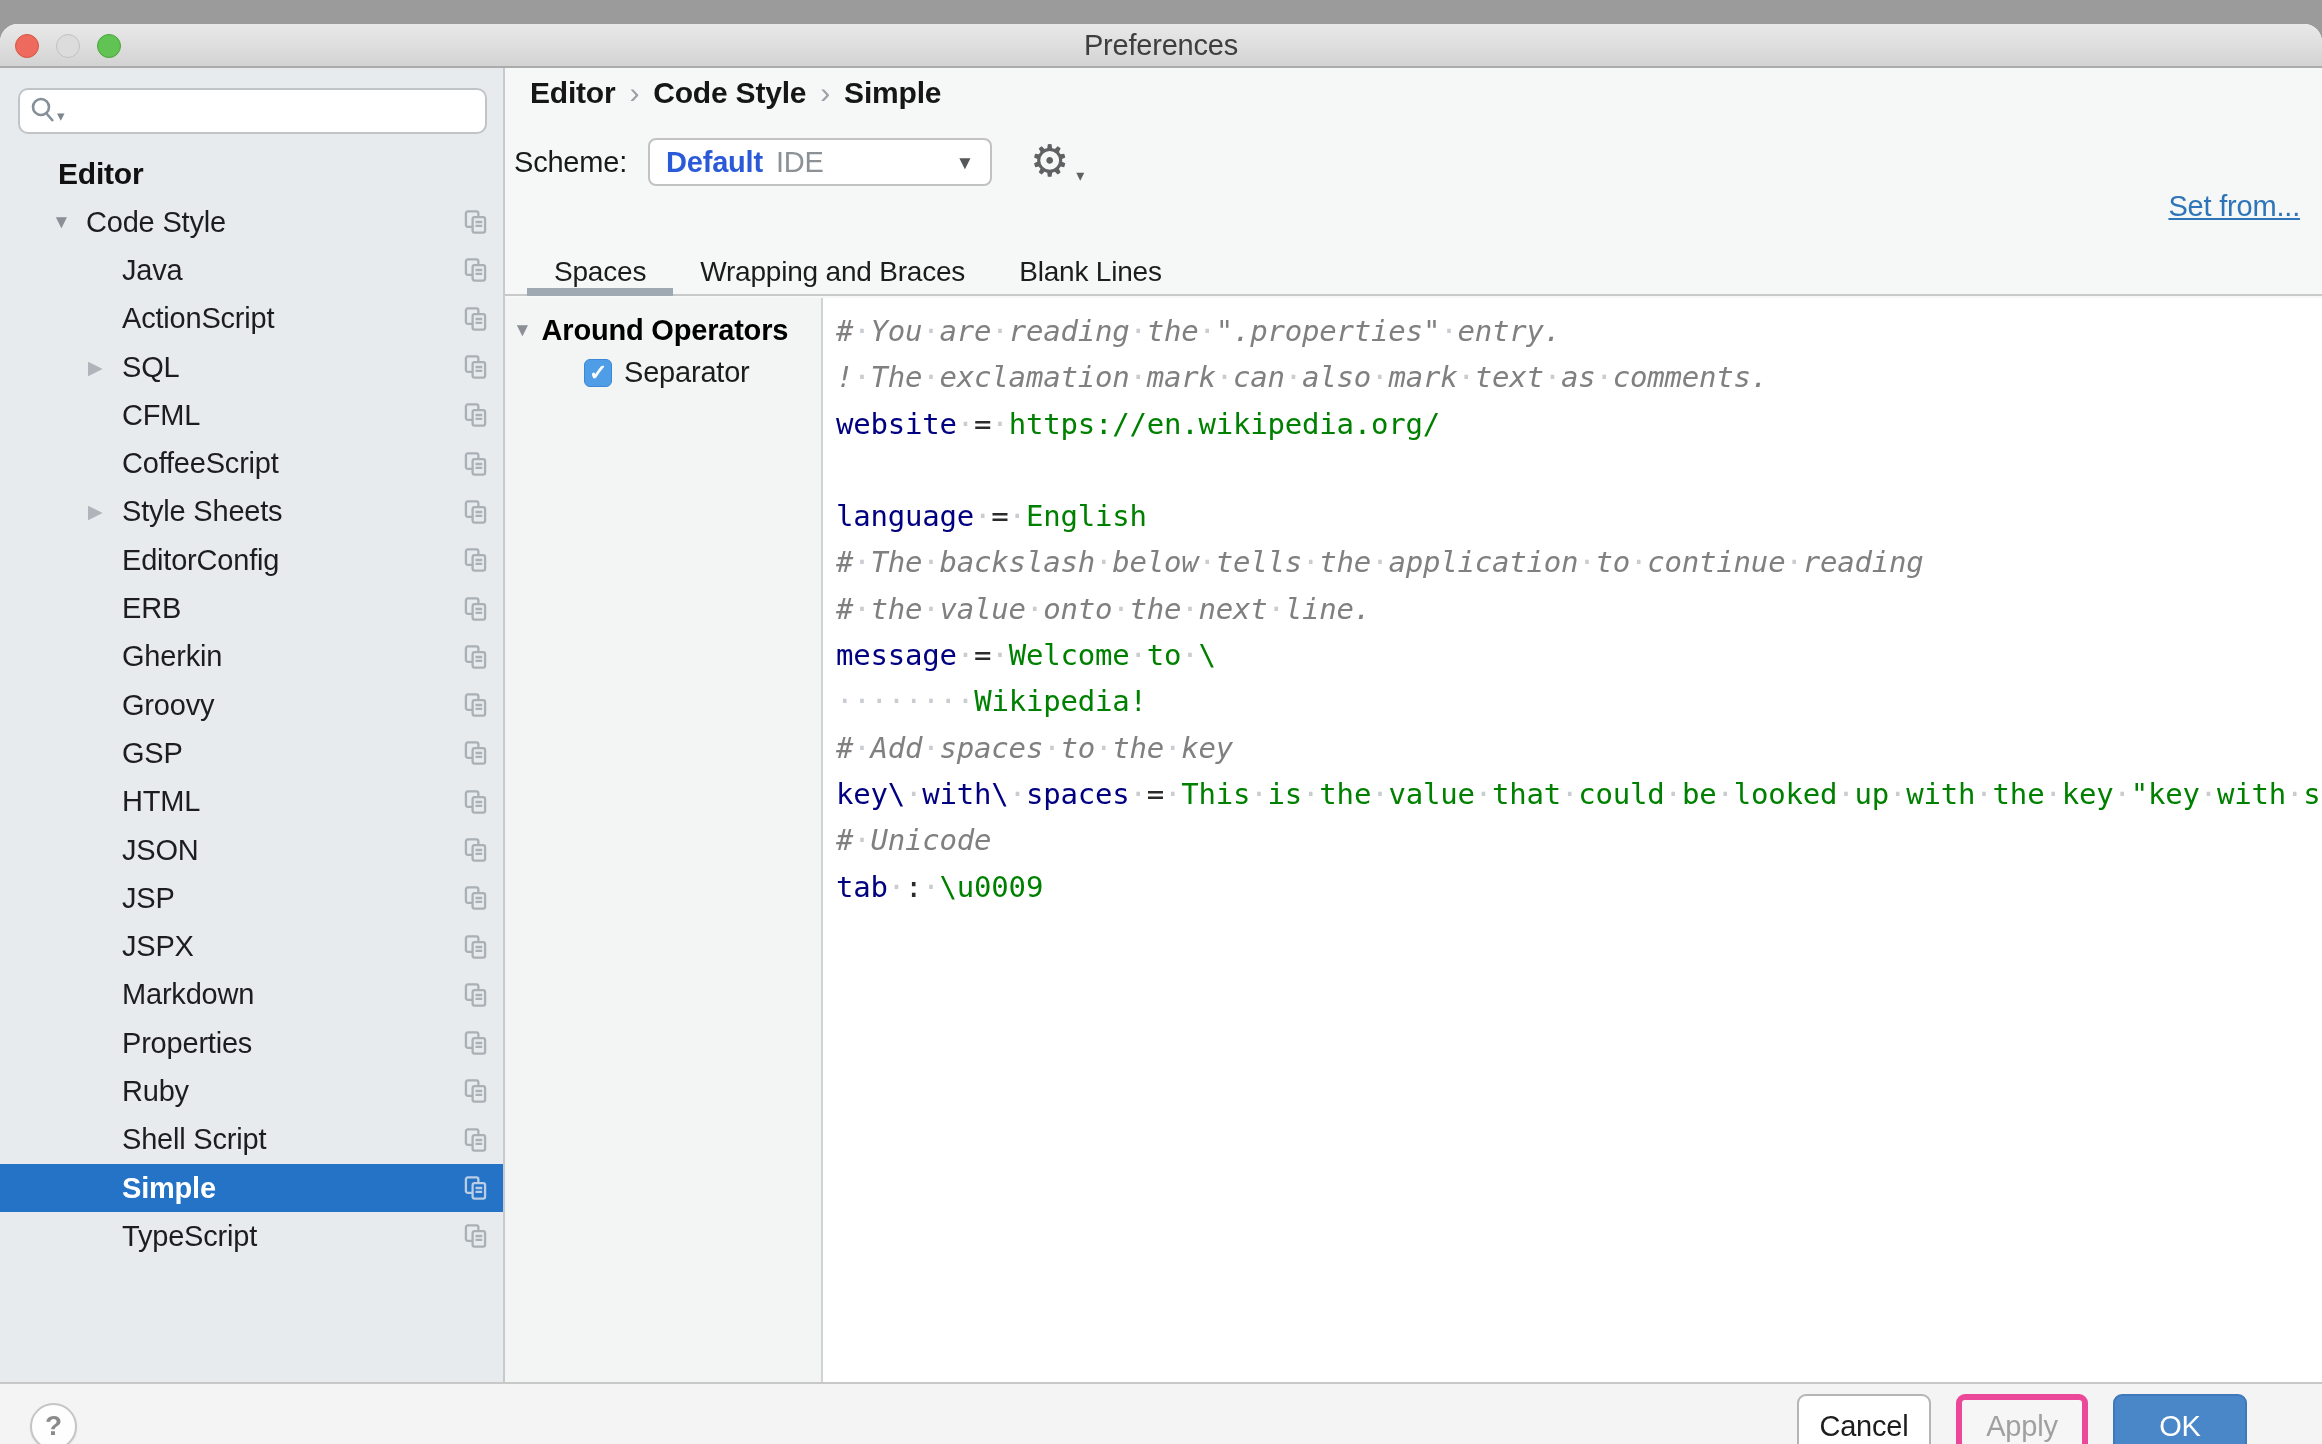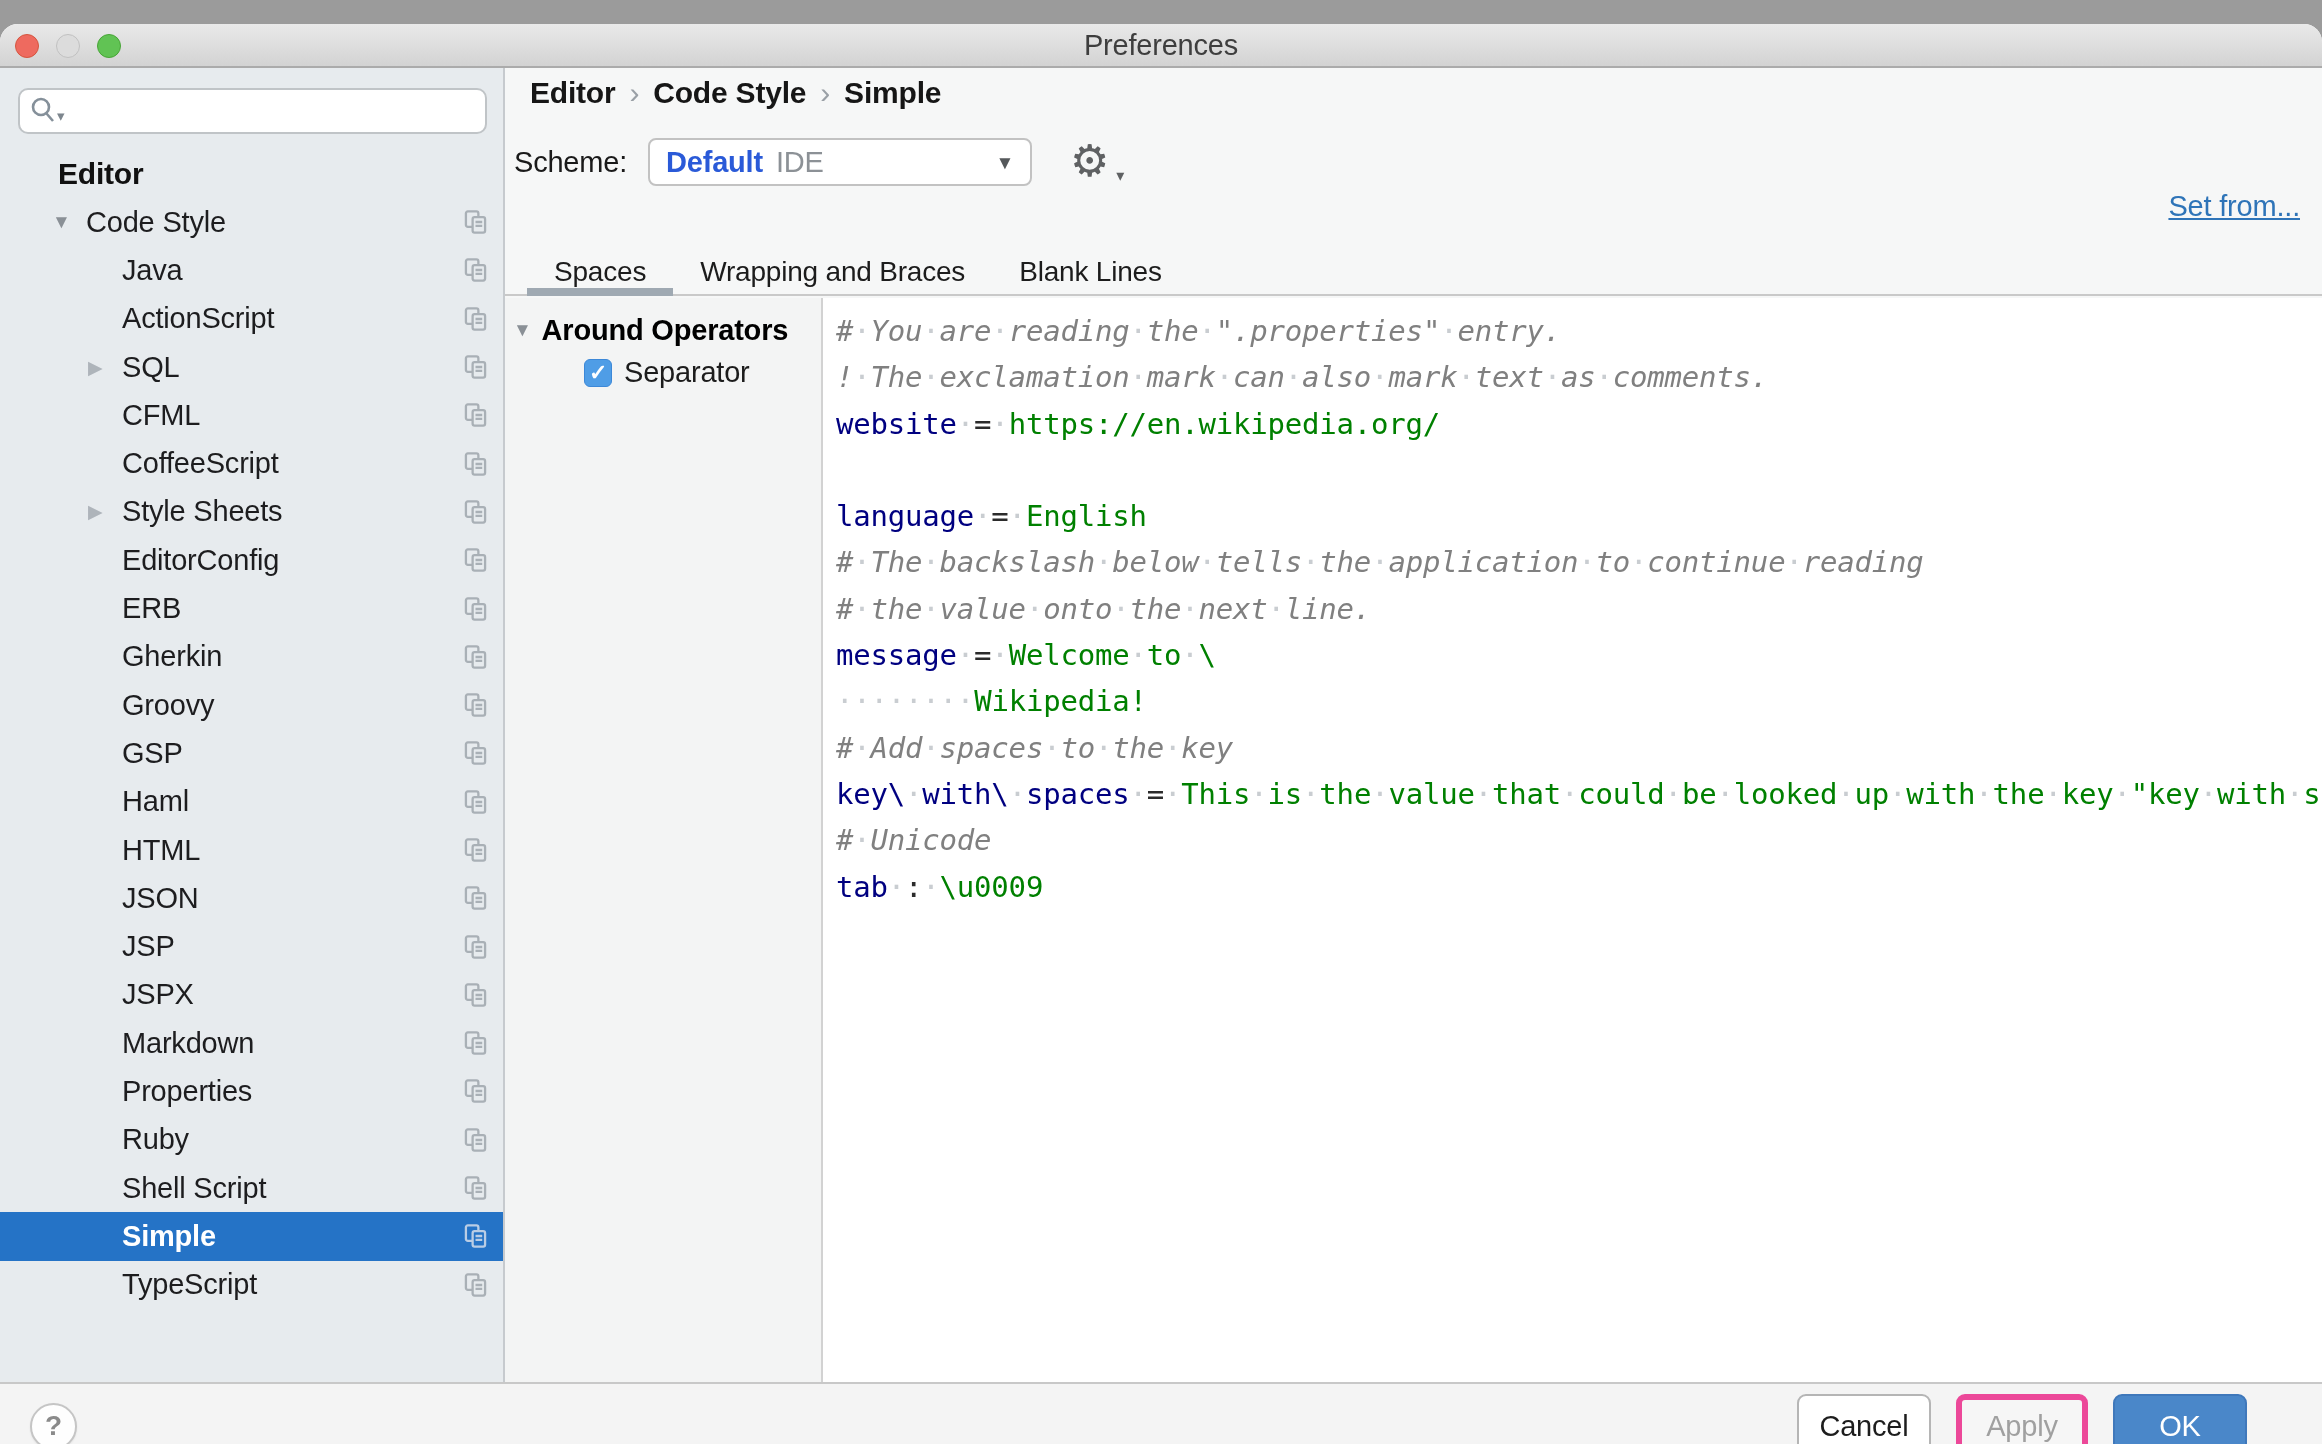--- a/index.html
+++ b/index.html
@@ -50,21 +50,21 @@
   .row.selected .copy rect,.row.selected .copy line{ stroke:#b9cde5; }
   .row.selected .copy .front{ fill:#2573c6; }
 
   
   .main{ flex:1;position:relative;background:#f6f7f7;overflow:hidden; }
   .crumbs{ position:absolute;left:25px;top:8px;font-size:30px;font-weight:bold;color:#161616;display:flex;align-items:center;gap:14px; }
   .crumb-sep{ font-weight:normal;color:#9aa0a6;font-size:30px; }
   .scheme-row{ position:absolute;left:9px;top:69px;display:flex;align-items:center; }
   .scheme-label{ font-size:29px;color:#1a1a1a;width:134px; }
   .select{
-    position:relative;width:384px;height:48px;background:#fff;border:2px solid #c2c2c2;
+    position:relative;width:344px;height:48px;background:#fff;border:2px solid #c2c2c2;
     border-radius:8px;display:flex;align-items:center;padding:0 16px;cursor:default;
   }
   .scheme-value{ font-size:29px;font-weight:bold;color:#2a5ad8; }
   .scheme-suffix{ font-size:29px;color:#8c9196;margin-left:13px; }
   .select .sel-arrow{ position:absolute;right:16px;top:12px;font-size:19px;color:#55585b; }
   .gearwrap{ position:relative;margin-left:38px;width:48px;height:50px;cursor:default; }
   .gear{ font-size:44px;color:#5f6163;line-height:48px;font-family:"DejaVu Sans",sans-serif; }
   .gear-caret{ position:absolute;right:-6px;bottom:2px;font-size:16px;color:#5f6163; }
   .set-from{ position:absolute;right:22px;top:122px;font-size:29px;color:#2e74b8;cursor:pointer;text-decoration:underline; }
 
@@ -253,30 +253,20 @@
     <span class="rlabel">GSP</span>
     <svg class="copy" width="23" height="25" viewBox="0 0 24 26">
       <rect class="back" x="2" y="2" width="13" height="16" rx="2"></rect>
       <rect class="front" x="9" y="8" width="13" height="16" rx="2"></rect>
       <line x1="12" y1="13" x2="19" y2="13"></line>
       <line x1="12" y1="17" x2="19" y2="17"></line>
     </svg>
   </div>
           <div class="row lvl2">
     <span class="arrow"></span>
-    <span class="rlabel">Haml</span>
-    <svg class="copy" width="23" height="25" viewBox="0 0 24 26">
-      <rect class="back" x="2" y="2" width="13" height="16" rx="2"></rect>
-      <rect class="front" x="9" y="8" width="13" height="16" rx="2"></rect>
-      <line x1="12" y1="13" x2="19" y2="13"></line>
-      <line x1="12" y1="17" x2="19" y2="17"></line>
-    </svg>
-  </div>
-          <div class="row lvl2">
-    <span class="arrow"></span>
     <span class="rlabel">HTML</span>
     <svg class="copy" width="23" height="25" viewBox="0 0 24 26">
       <rect class="back" x="2" y="2" width="13" height="16" rx="2"></rect>
       <rect class="front" x="9" y="8" width="13" height="16" rx="2"></rect>
       <line x1="12" y1="13" x2="19" y2="13"></line>
       <line x1="12" y1="17" x2="19" y2="17"></line>
     </svg>
   </div>
           <div class="row lvl2">
     <span class="arrow"></span>

